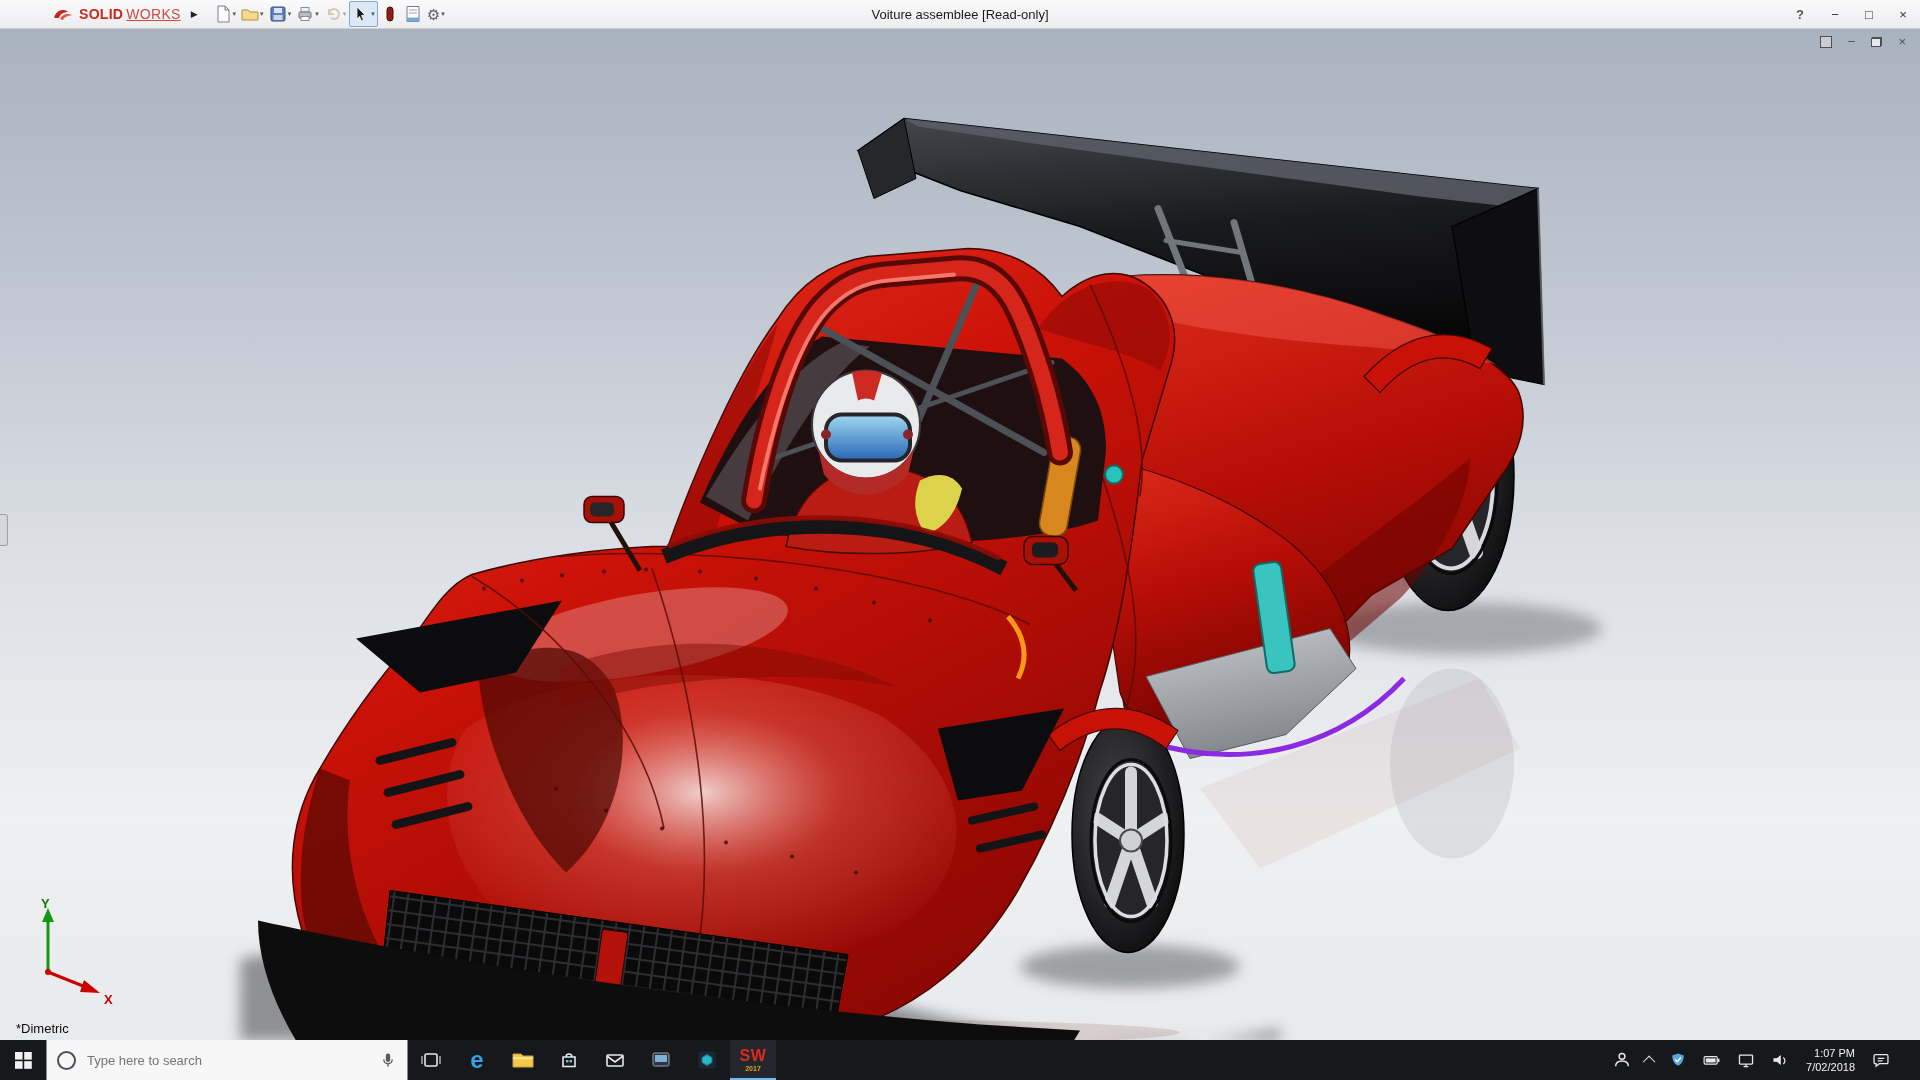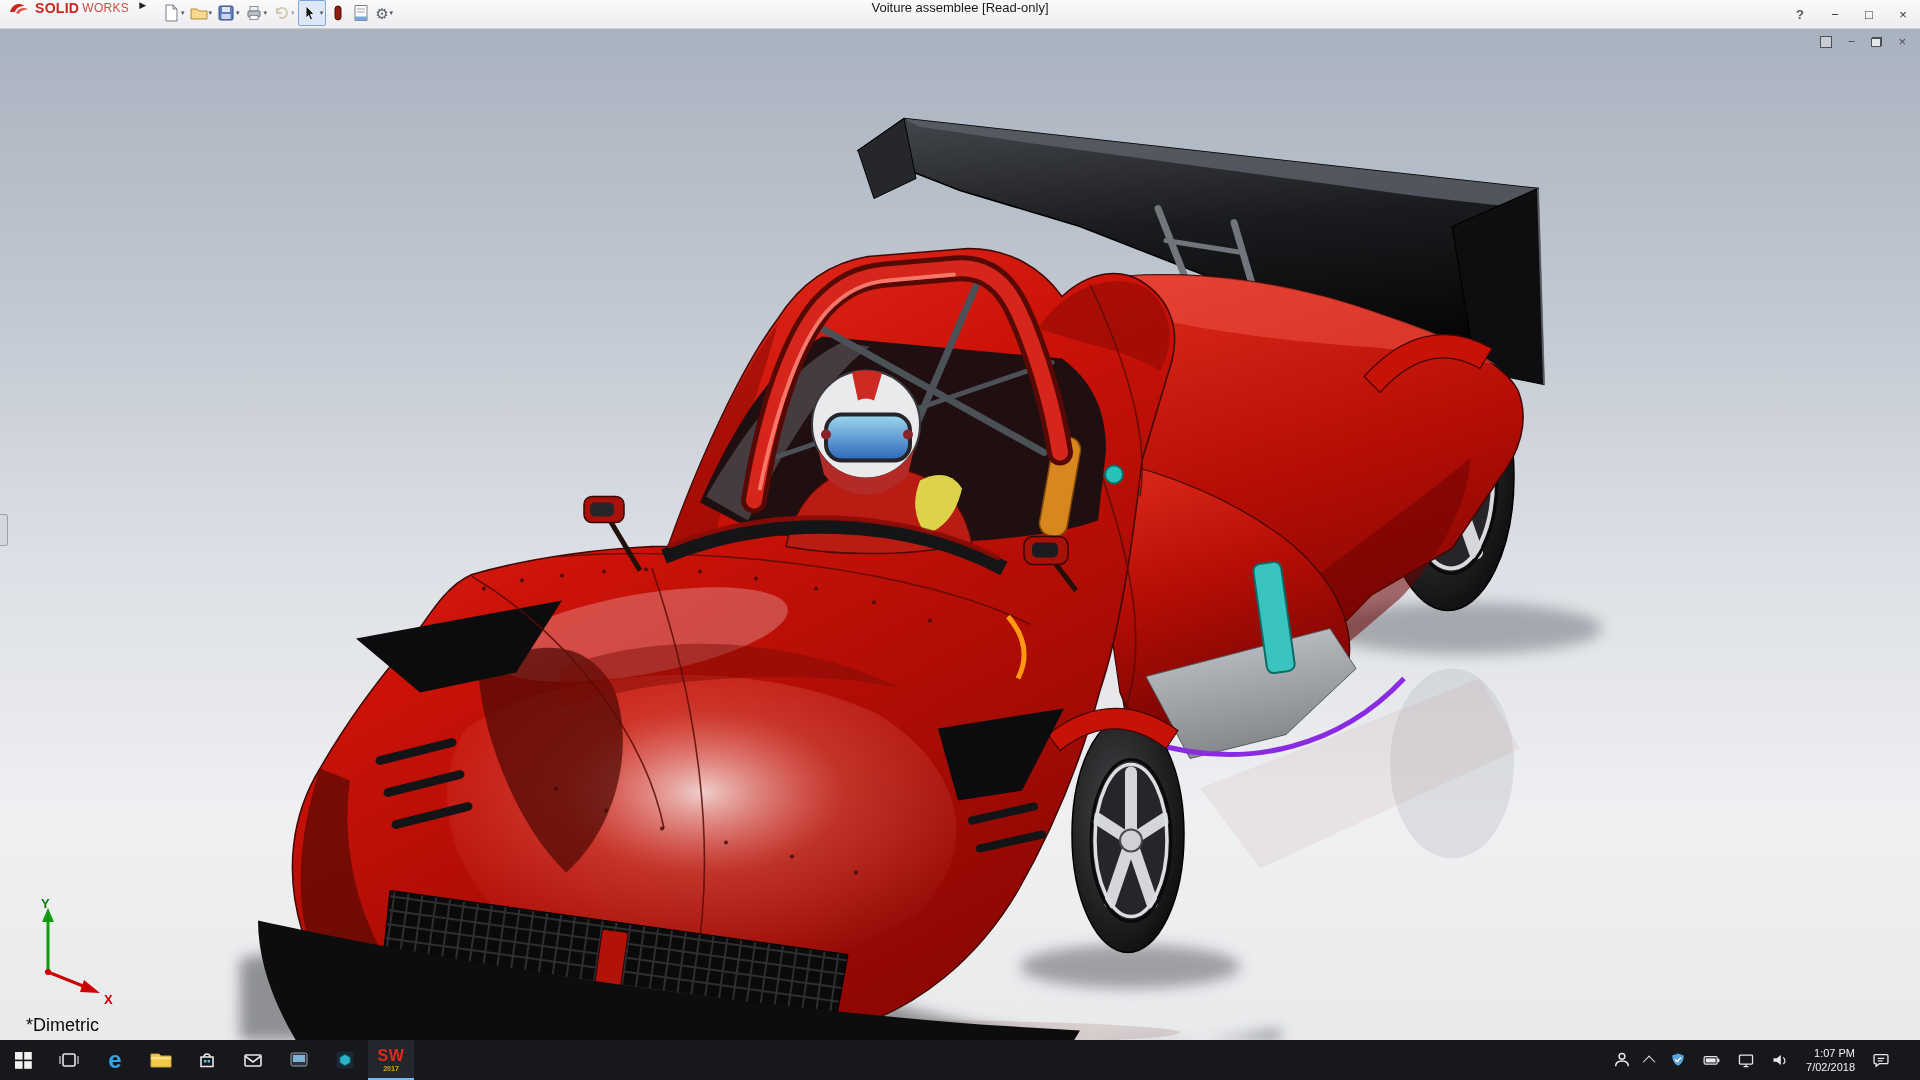--- a/index.html
+++ b/index.html
@@ -2,24 +2,24 @@
 <html><head>
 <meta charset="utf-8">
 <style>
   html,body{margin:0;padding:0;background:#000;}
   .screen{position:relative;width:1920px;height:1080px;overflow:hidden;
           font-family:"Liberation Sans",sans-serif;background:#fff;}
 
   
   .titlebar{position:absolute;top:0;left:0;right:0;height:28px;
     background:linear-gradient(#fbfbfc,#ededef);border-bottom:1px solid #cfcfd2;
-    display:flex;align-items:flex-start;z-index:30;}
+    display:flex;align-items:center;z-index:30;padding-left:44px;}
   .logo{display:flex;align-items:center;gap:3px;padding:0 6px 0 8px;}
   .logo .solid{font-weight:bold;color:#c8271c;font-size:14px;letter-spacing:.3px;}
-  .logo .works{font-weight:normal;color:#d04b40;font-size:12px;letter-spacing:.3px;}
+  .logo .works{font-weight:normal;color:#d04b40;font-size:14px;letter-spacing:.3px;text-decoration:underline;}
   .menu-expander{font-size:9px;color:#222;padding:0 8px 0 4px;cursor:pointer;}
   .tb-group{display:flex;align-items:center;gap:1px;padding-left:6px;}
   .tb-btn{display:flex;align-items:center;height:24px;padding:0 2px;border-radius:2px;}
   .tb-btn svg{display:block;}
   .tb-btn .drop{font-size:7px;color:#555;margin-left:1px;}
   .tb-btn.pressed{background:#dce8f8;border:1px solid #7fa8d9;}
   .tb-btn.disabled{opacity:.5;}
   .gear-glyph{font-size:15px;color:#5a5f66;line-height:1;}
   .win-title{position:absolute;left:0;right:0;text-align:center;font-size:13px;
     color:#1a1a1a;pointer-events:none;}
@@ -36,21 +36,21 @@
   .doc-controls{position:absolute;top:6px;right:14px;display:flex;align-items:center;
     gap:16px;color:#4d5157;font-size:13px;z-index:5;}
   .doc-controls .glyph{cursor:pointer;line-height:1;}
   .restore-box{position:relative;width:11px;height:10px;cursor:pointer;}
   .restore-box .b1{position:absolute;top:0;right:0;width:8px;height:7px;border:1px solid #4d5157;}
   .restore-box .b2{position:absolute;bottom:0;left:0;width:8px;height:7px;border:1px solid #4d5157;background:#e6e8ea;}
   .pin-box{width:10px;height:10px;border:1px solid #4d5157;background:#c9ccd1;cursor:pointer;}
   .edge-tab{position:absolute;left:0;top:48%;width:7px;height:30px;background:#d4d7db;
     border:1px solid #9aa0a8;border-left:none;border-radius:0 3px 3px 0;}
   .triad{position:absolute;left:16px;bottom:34px;z-index:4;}
-  .view-label{position:absolute;left:26px;bottom:4px;font-size:18px;color:#0a0a0a;z-index:4;}
+  .view-label{position:absolute;left:16px;bottom:4px;font-size:13px;color:#0a0a0a;z-index:4;}
 
   
   .taskbar{position:absolute;bottom:0;left:0;right:0;height:40px;background:#16181c;
     display:flex;align-items:stretch;z-index:40;}
   .task-btn{width:46px;display:flex;align-items:center;justify-content:center;cursor:pointer;}
   .task-btn.active{background:#23262c;box-shadow:inset 0 -2px 0 #76b9ed;}
   .search-box{width:340px;background:#f7f7f7;border:1px solid #8a8a8a;border-top:none;border-bottom:none;
     display:flex;align-items:center;gap:9px;padding:0 10px;cursor:text;}
   .search-box input{border:none;outline:none;background:transparent;flex:1;
     font-size:13px;color:#3c3c3c;font-family:"Liberation Sans",sans-serif;}
@@ -401,20 +401,28 @@
   <div class="taskbar">
     <div class="task-btn">
       <svg width="17" height="17" viewBox="0 0 17 17">
         <rect x="0" y="0" width="7.6" height="7.6" fill="#f2f2f2"></rect>
         <rect x="9.2" y="0" width="7.6" height="7.6" fill="#f2f2f2"></rect>
         <rect x="0" y="9.2" width="7.6" height="7.6" fill="#f2f2f2"></rect>
         <rect x="9.2" y="9.2" width="7.6" height="7.6" fill="#f2f2f2"></rect>
       </svg>
     </div>
 
+    <div class="search-box">
+      <span class="cortana-ring"></span>
+      <input type="text" placeholder="Type here to search" style="">
+      <svg width="18" height="18" viewBox="0 0 18 18">
+        <path d="M9,2.5 a2.2,2.2 0 0 1 2.2,2.2 v4 a2.2,2.2 0 0 1 -4.4,0 v-4 a2.2,2.2 0 0 1 2.2,-2.2 z" fill="#5a5a5a"></path>
+        <path d="M4.8,8.6 a4.2,4.2 0 0 0 8.4,0 M9,12.8 v2.6" stroke="#5a5a5a" fill="none" stroke-width="1.4"></path>
+      </svg>
+    </div>
 
     <div class="task-btn">
       <svg width="22" height="22" viewBox="0 0 22 22">
         <rect x="5" y="5" width="12" height="12" rx="1.5" fill="none" stroke="#e8e8ea" stroke-width="1.6"></rect>
         <path d="M2,7 v8 M20,7 v8" stroke="#b5b8bd" stroke-width="1.4"></path>
       </svg>
     </div>
 
     <div class="task-btn">
       <span class="edge-glyph">e</span>

